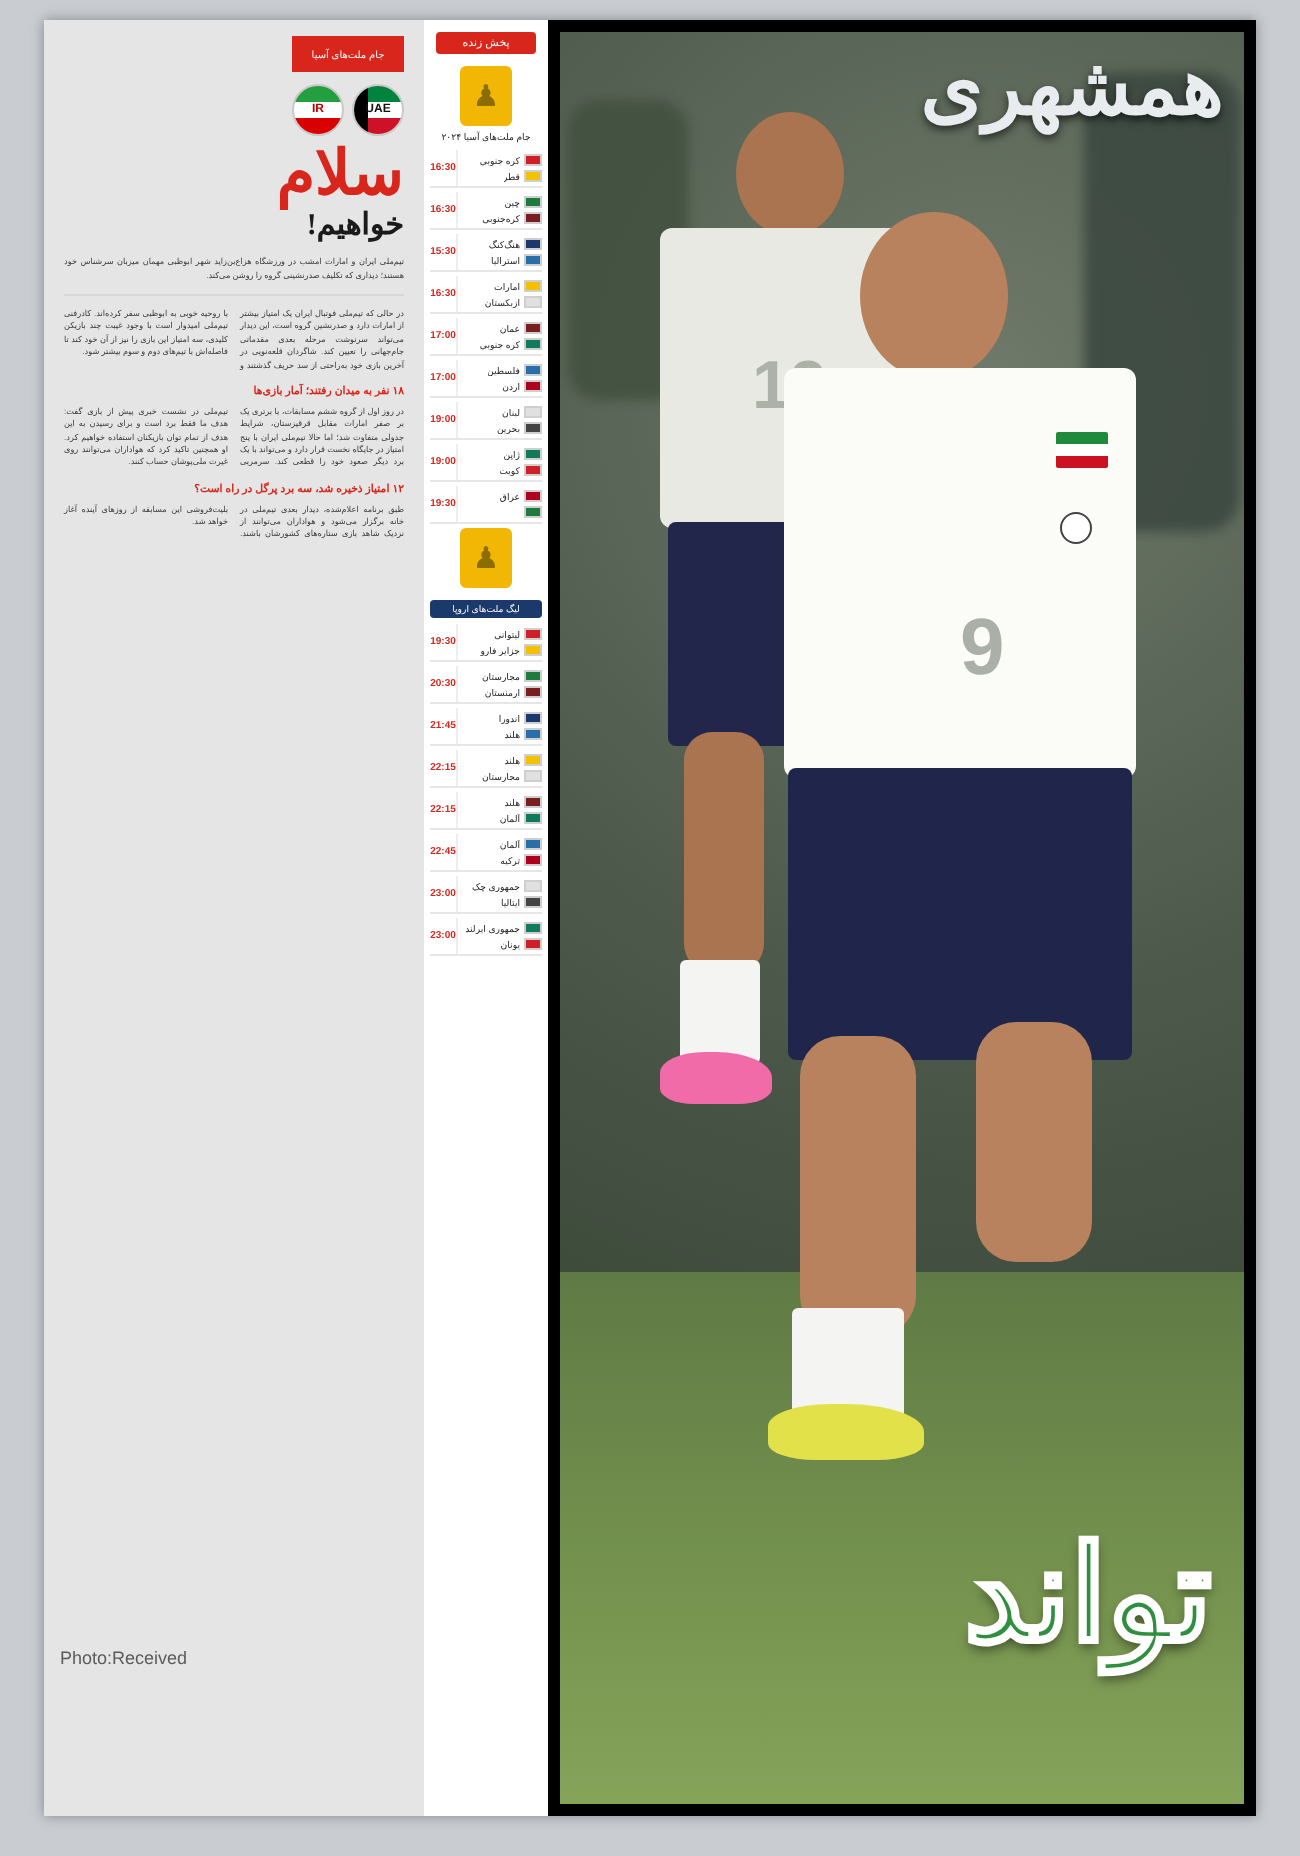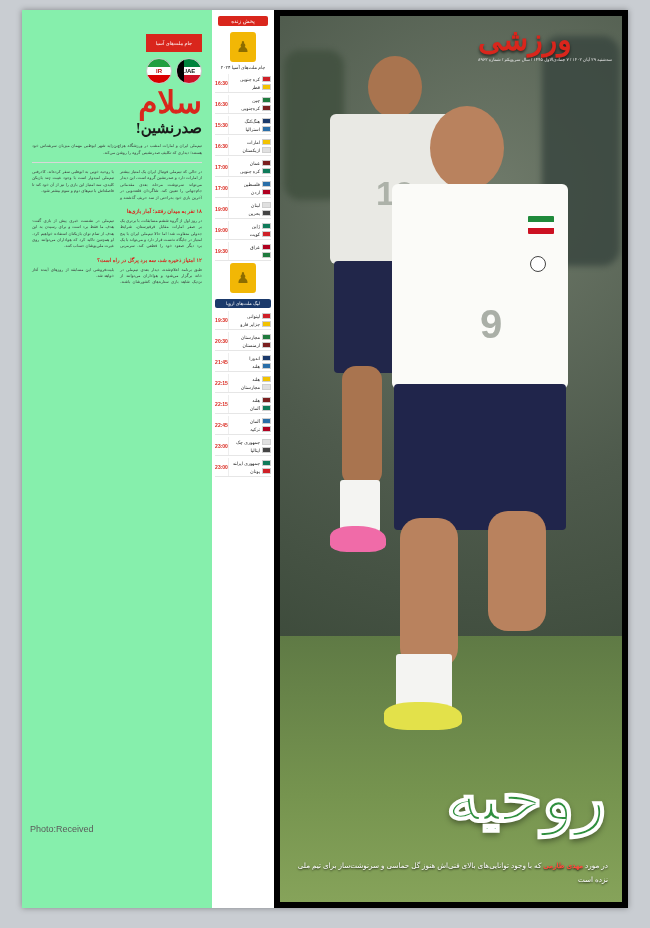--- a/index.html
+++ b/index.html
@@ -17,22 +17,22 @@
     left: 22px; top: 10px;
     width: 606px; height: 898px;
     background: #fdfdfb;
     box-shadow: 0 0 6px rgba(0,0,0,0.35);
     overflow: hidden;
   }
   
   #left-col {
     position: absolute; left: 0; top: 0;
     width: 190px; height: 100%;
-    background: #86efac;
-    padding: 24px 10px 0 10px;
+    background: #e5e5e5;
+    padding: 8px 10px 0 10px;
     direction: rtl;
   }
   .masthead-top {
     display: flex; justify-content: flex-start; align-items: flex-start;
     gap: 6px;
   }
   .red-band {
     width: 56px; height: 18px; background: #d9261c;
     display: flex; align-items: center; justify-content: center;
     color: #fff; font-size: 5px; letter-spacing: .3px;
@@ -234,21 +234,21 @@
     <div class="teamcrests">
       <div class="crest uae">
           <span class="lbl">UAE</span>
         </div>
       <div class="crest ir">
           <span class="lbl">IR</span>
         </div>
     </div>
 
     <h1 class="salam">سلام</h1>
-    <h2 class="sub">صدرنشین!</h2>
+    <h2 class="sub">خواهیم!</h2>
 
     <div class="micro">تیم‌ملی ایران و امارات امشب در ورزشگاه هزاع‌بن‌زاید شهر ابوظبی مهمان میزبان سرشناس خود هستند؛ دیداری که تکلیف صدرنشینی گروه را روشن می‌کند.</div>
     <div class="divider"></div>
     <div class="micro two">در حالی که تیم‌ملی فوتبال ایران یک امتیاز بیشتر از امارات دارد و صدرنشین گروه است، این دیدار می‌تواند سرنوشت مرحله بعدی مقدماتی جام‌جهانی را تعیین کند. شاگردان قلعه‌نویی در آخرین بازی خود به‌راحتی از سد حریف گذشتند و با روحیه خوبی به ابوظبی سفر کرده‌اند. کادرفنی تیم‌ملی امیدوار است با وجود غیبت چند بازیکن کلیدی، سه امتیاز این بازی را نیز از آن خود کند تا فاصله‌اش با تیم‌های دوم و سوم بیشتر شود.</div>
 
     <div class="kicker">۱۸ نفر به میدان رفتند؛ آمار بازی‌ها</div>
     <div class="micro two">در روز اول از گروه ششم مسابقات، با برتری یک بر صفر امارات مقابل قرقیزستان، شرایط جدولی متفاوت شد؛ اما حالا تیم‌ملی ایران با پنج امتیاز در جایگاه نخست قرار دارد و می‌تواند با یک برد دیگر صعود خود را قطعی کند. سرمربی تیم‌ملی در نشست خبری پیش از بازی گفت: هدف ما فقط برد است و برای رسیدن به این هدف از تمام توان بازیکنان استفاده خواهیم کرد. او همچنین تاکید کرد که هواداران می‌توانند روی غیرت ملی‌پوشان حساب کنند.</div>
 
     <div class="kicker">۱۲ امتیاز ذخیره شد، سه برد پرگل در راه است؟</div>
     <div class="micro two">طبق برنامه اعلام‌شده، دیدار بعدی تیم‌ملی در خانه برگزار می‌شود و هواداران می‌توانند از نزدیک شاهد بازی ستاره‌های کشورشان باشند. بلیت‌فروشی این مسابقه از روزهای آینده آغاز خواهد شد.</div>
@@ -515,31 +515,25 @@
         <div class="ballicon" style="left:146px; top:150px; width:16px; height:16px;"></div>
         <div class="jersey-num" style="left:96px; top:196px; font-size:40px; color:#8f968c;">9</div>
         <div class="shorts" style="position:absolute; left:10px; top:278px; width:172px; height:146px; background:#20254b;"></div>
         <div class="skin" style="position:absolute; left:16px; top:412px; width:58px; height:150px; border-radius:20px; background:#b9825e;"></div>
         <div class="skin" style="position:absolute; left:104px; top:405px; width:58px; height:120px; border-radius:20px; background:#b9825e;"></div>
         <div class="sock" style="position:absolute; left:12px; top:548px; width:56px; height:60px;"></div>
         <div class="boot" style="position:absolute; left:0px; top:596px; width:78px; height:28px;"></div>
       </div>
 
       <div id="masthead-main">
-        <div style="text-align:left;">
-          <div class="logo-varzeshi">ورزشی</div>
-          <div class="issue-line">سه‌شنبه ۲۹ آبان ۱۴۰۲ / ۷ جمادی‌الاول ۱۴۴۵ / سال سی‌ویکم / شماره ۸۹۶۲</div>
+        <div>
+          <div class="logo-hamshahri">همشهری</div>
         </div>
       </div>
 
       <div id="headline">
-        <div class="hl1">روحیه</div>
+        <div class="hl1">تواند</div>
       </div>
 
-      <div id="deck">
-        <span>در مورد</span>
-        <span class="hl-red">مهدی طارمی</span>
-        <span>که با وجود توانایی‌های بالای فنی‌اش هنوز گل حماسی و سرنوشت‌ساز برای تیم ملی نزده است</span>
-      </div>
 
     </div>
   </div>
 </div>
 
 </body></html>

